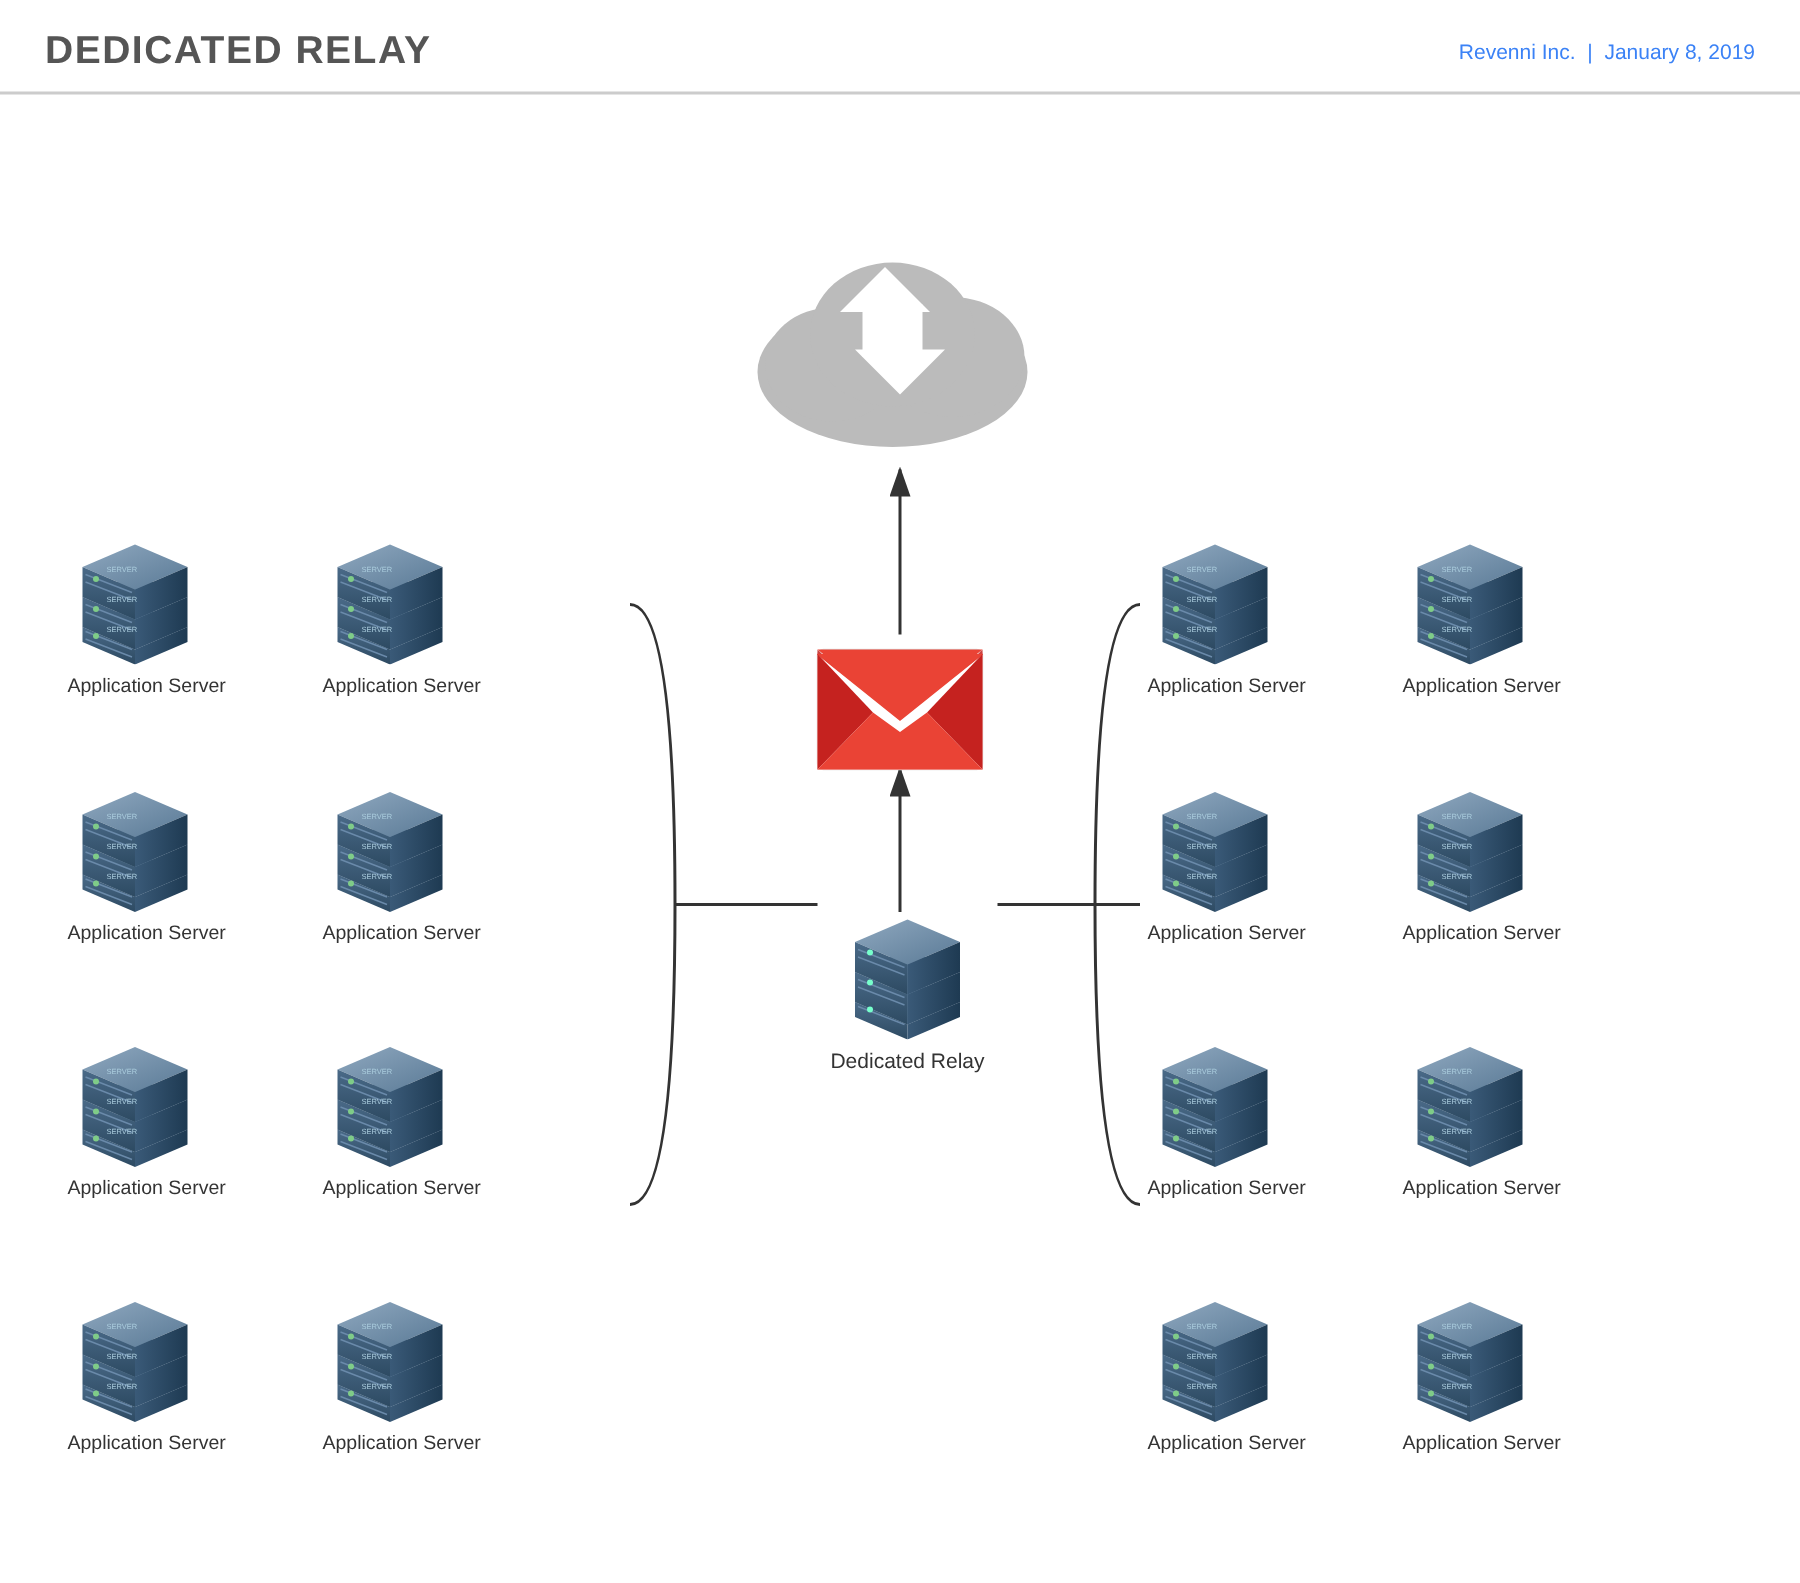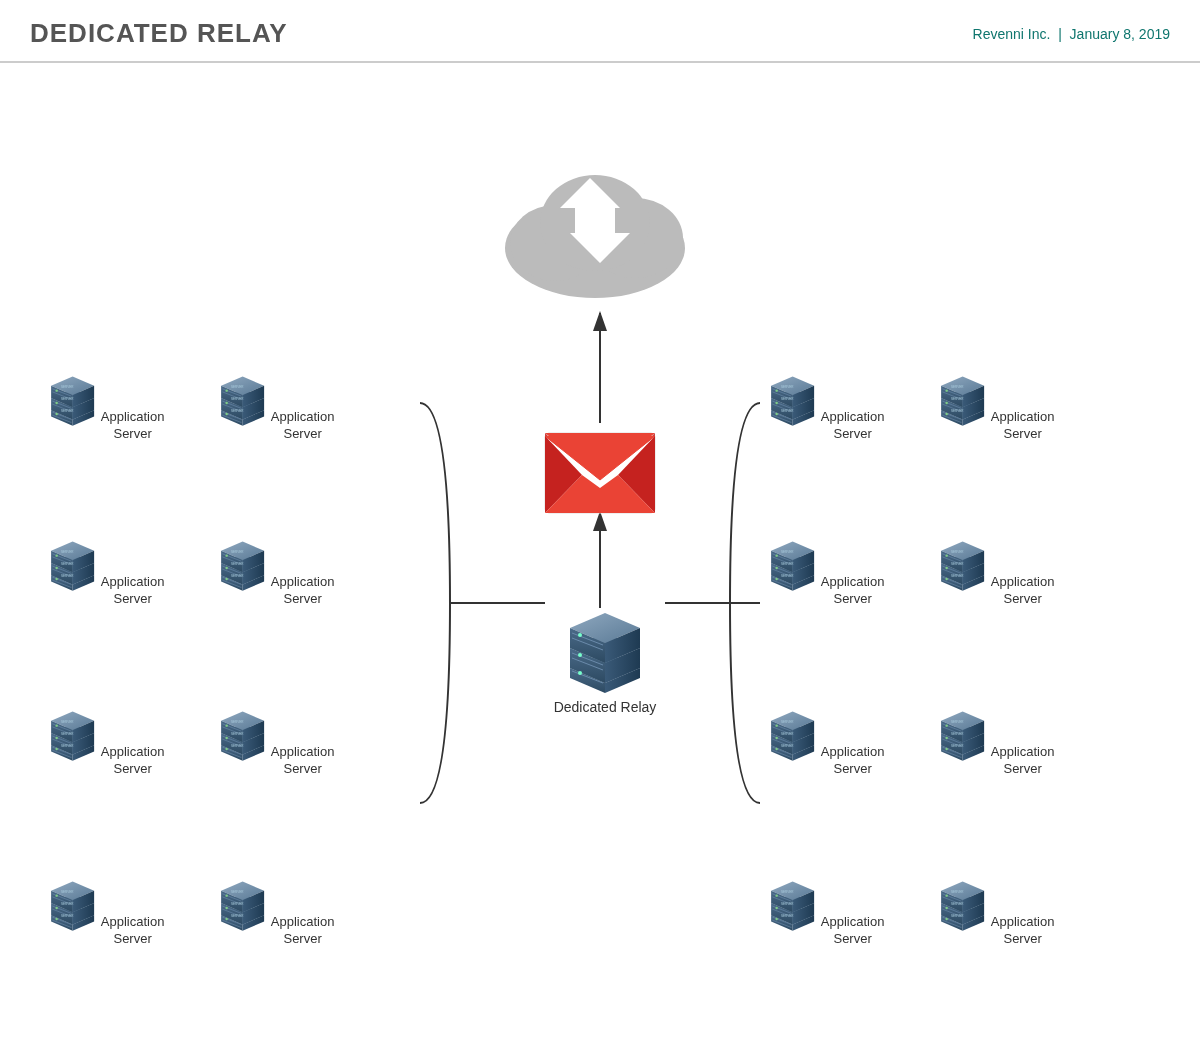--- a/index.html
+++ b/index.html
@@ -21,36 +21,36 @@
       border-bottom: 2px solid #ccc;
     }
     .header-title {
       font-size: 26px;
       font-weight: 700;
       color: #555;
       letter-spacing: 1px;
     }
     .header-meta {
       font-size: 14px;
-      color: #0f766e;
+      color: #3b82f6;
     }
 
     
     .diagram {
       position: relative;
       width: 1200px;
       height: 990px;
     }
 
     
     .server-item {
       position: absolute;
       display: flex;
-      flex-direction: row;
-      align-items: flex-end;
+      flex-direction: column;
+      align-items: flex-start;
       width: 120px;
     }
     .server-icon {
       width: 90px;
       height: 90px;
     }
     .server-label {
       font-size: 13px;
       color: #333;
       text-align: center;

